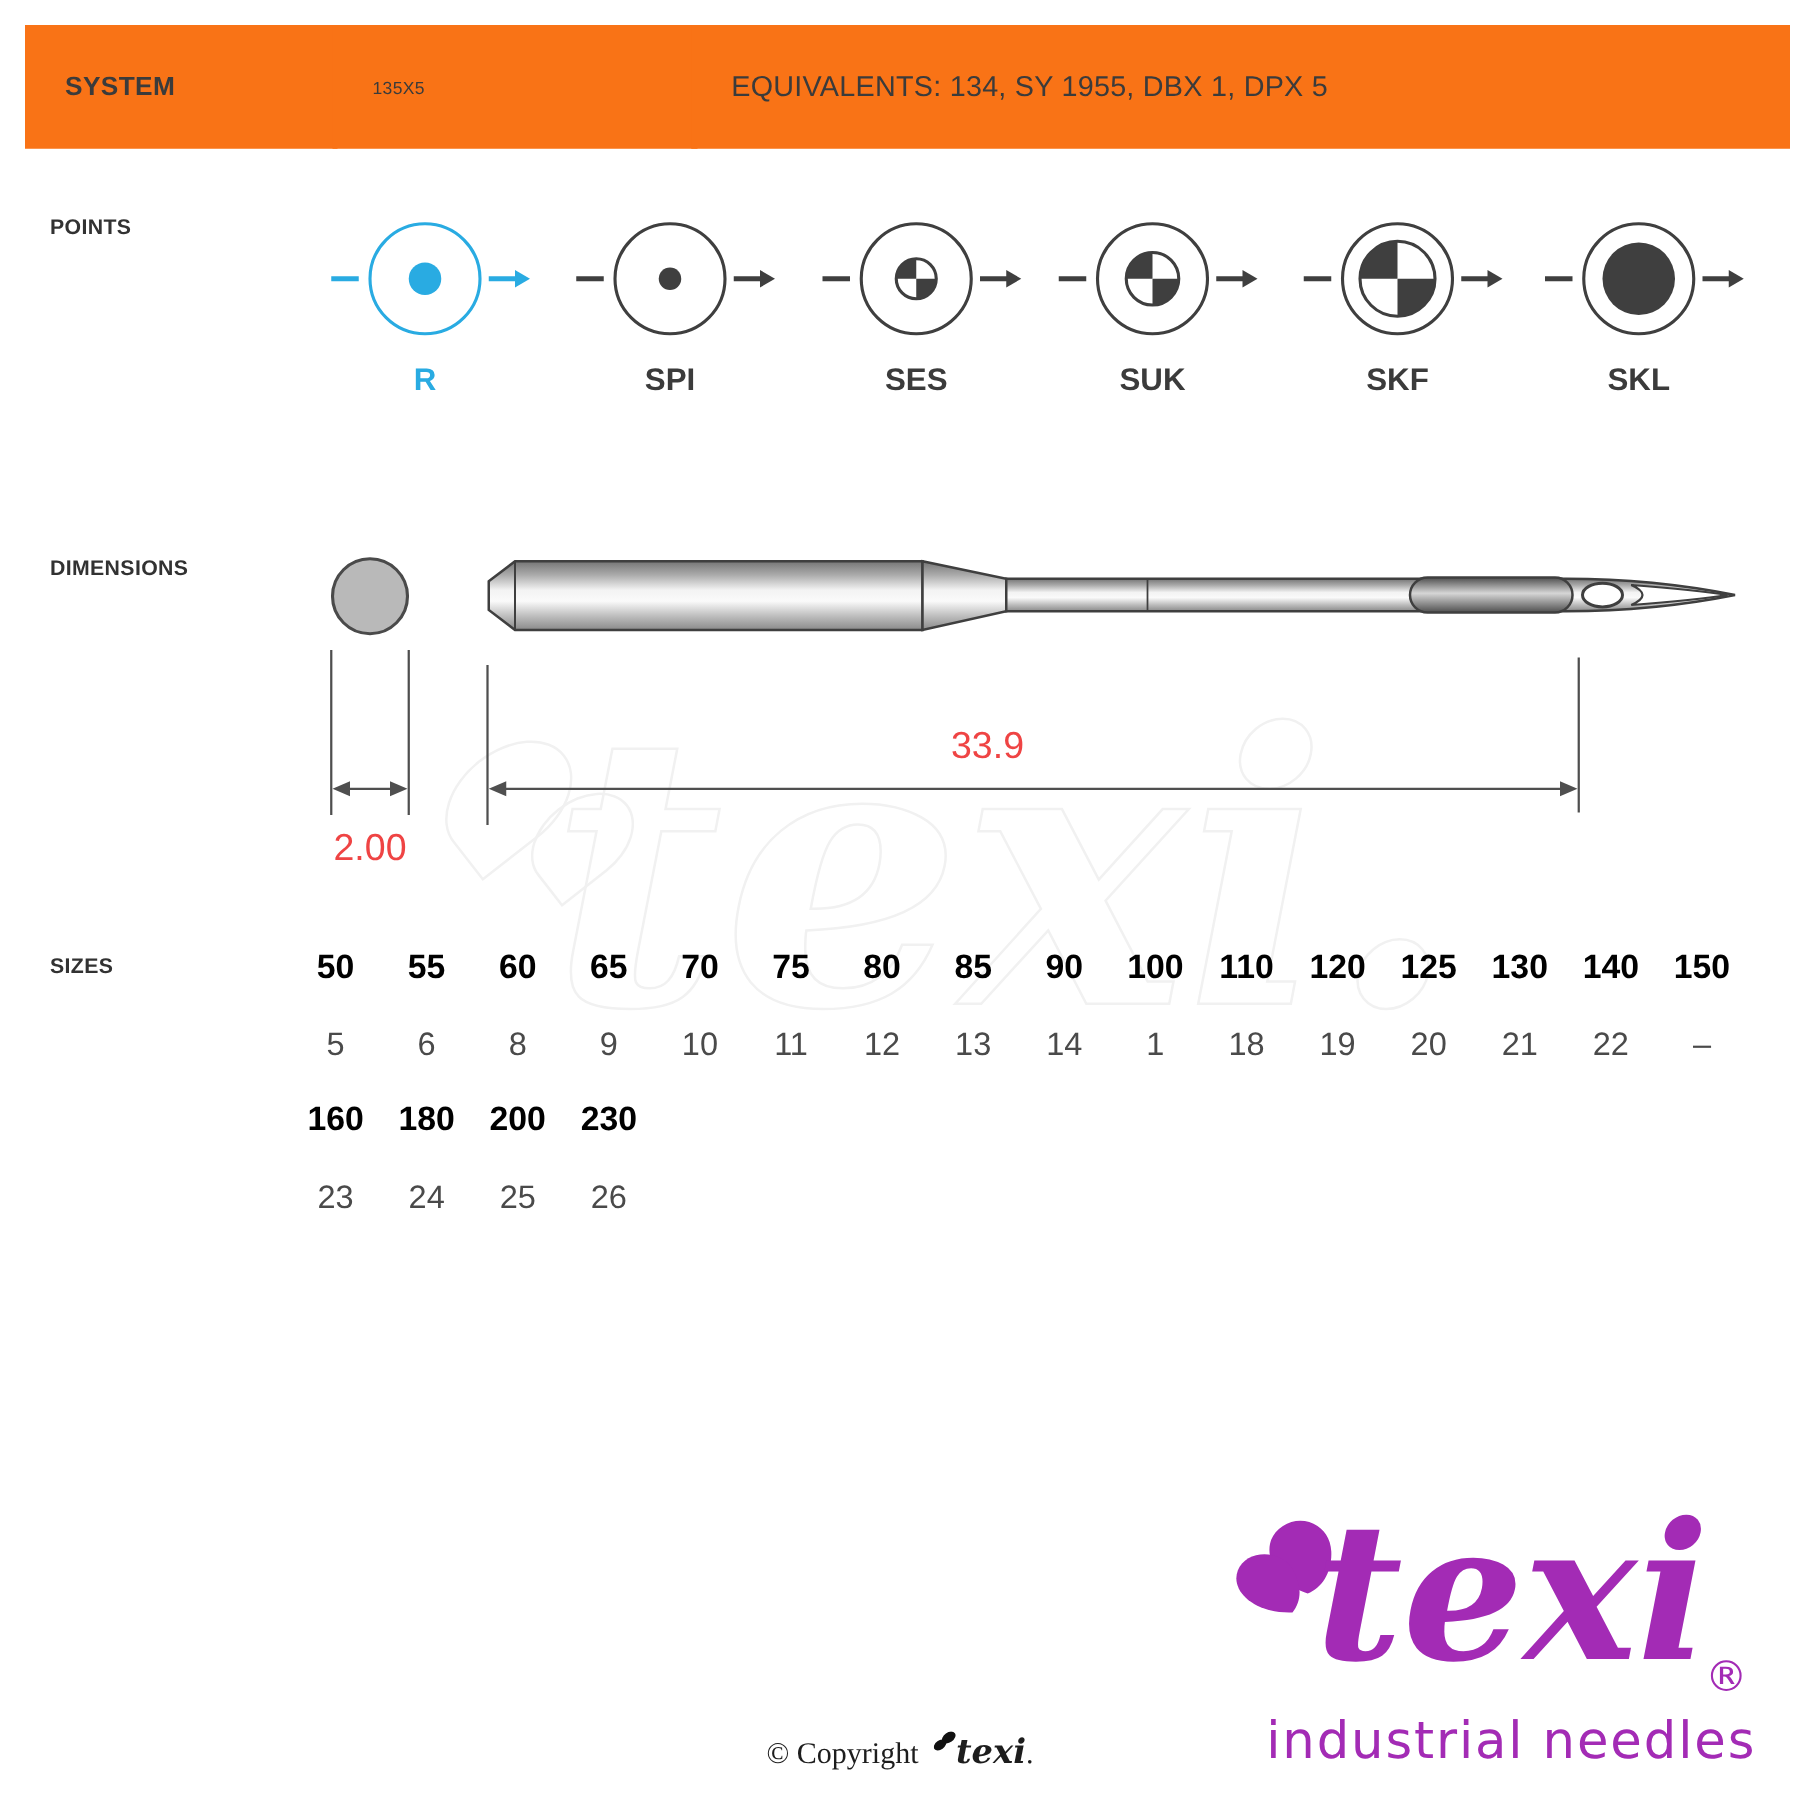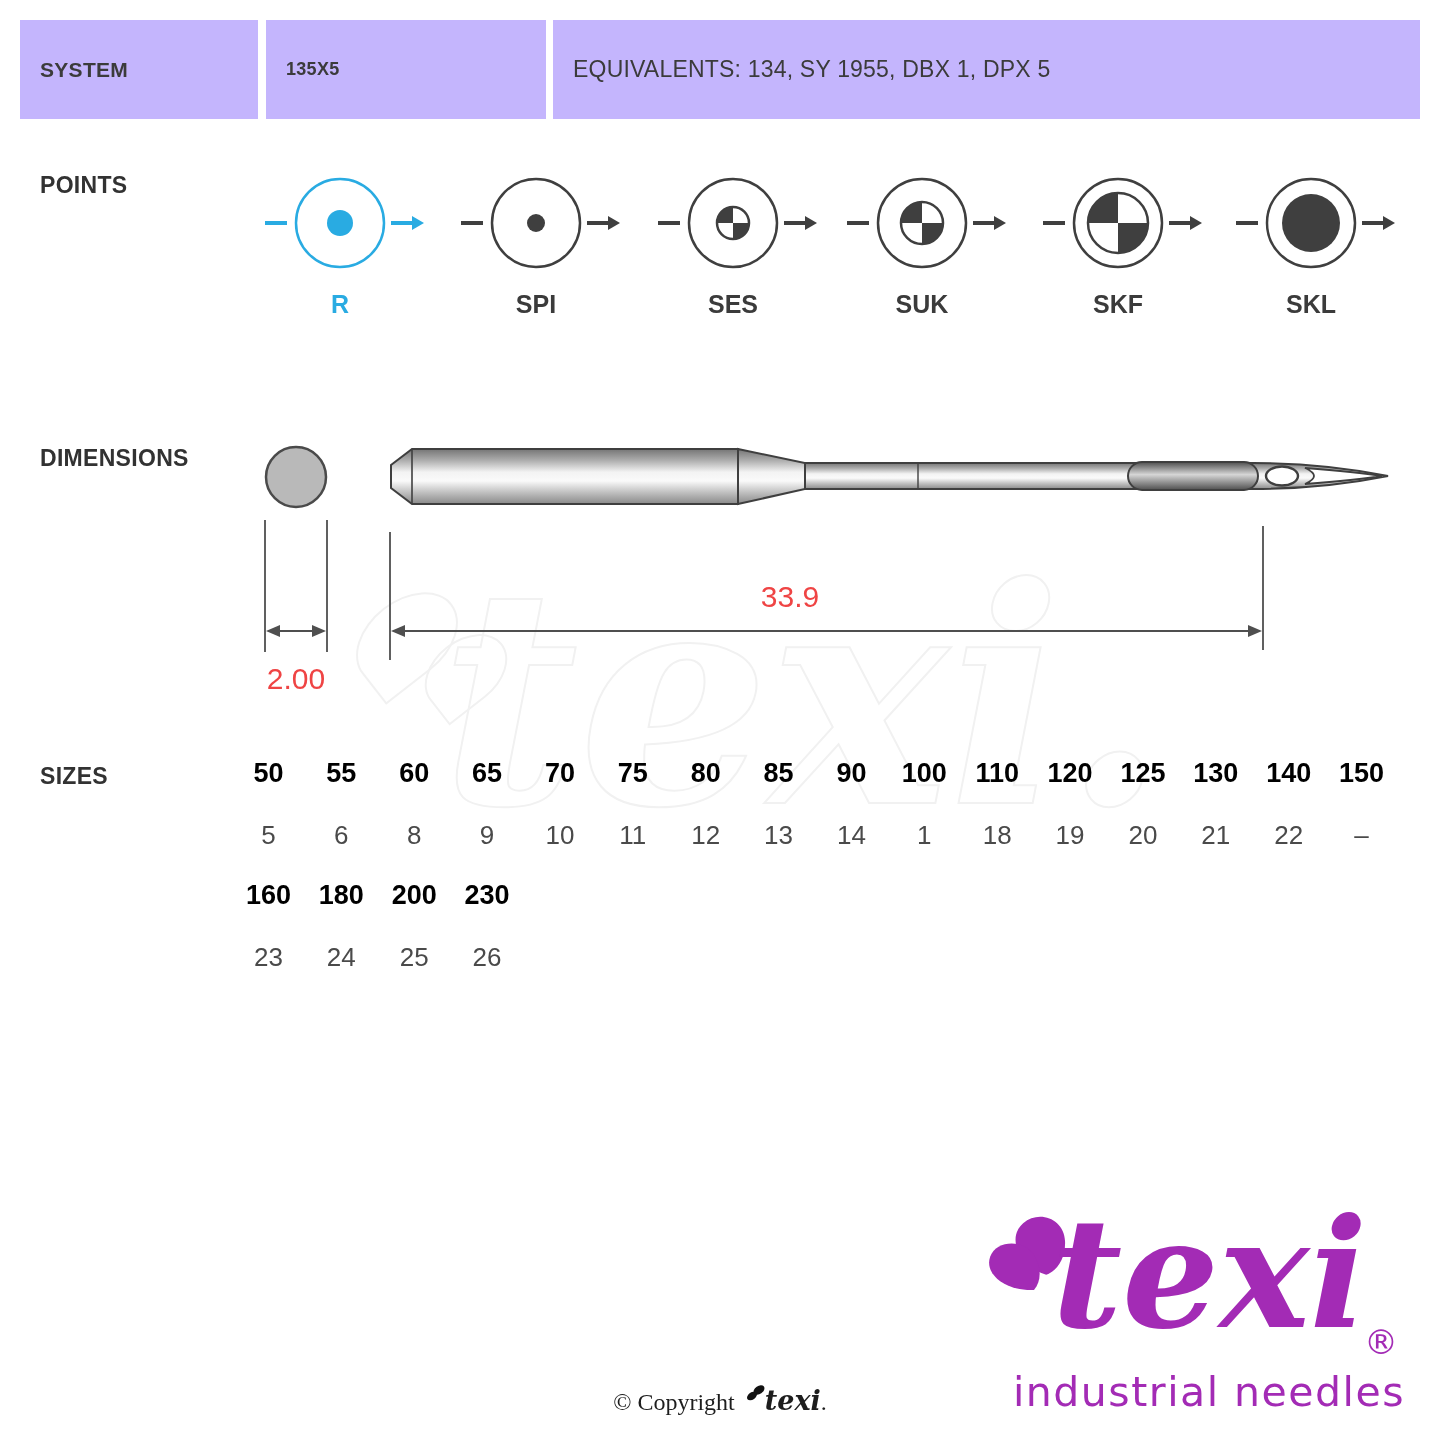--- a/index.html
+++ b/index.html
@@ -1,25 +1,25 @@
 <!DOCTYPE html>
 <html><head>
 <meta charset="utf-8">
 <style>
   html,body{margin:0;padding:0;background:#fff;}
   body{width:1440px;height:1440px;position:relative;font-family:"Liberation Sans",sans-serif;overflow:hidden;}
   .abs{position:absolute;}
   
-  .hbox{position:absolute;top:20px;height:99px;background:#c4b5fd;display:flex;align-items:center;}
+  .hbox{position:absolute;top:20px;height:99px;background:#f97316;display:flex;align-items:center;padding-left:12px;}
   .hbox .htxt{padding-left:20px;color:#3b3b3b;}
   .sysl{font-size:21px;font-weight:bold;letter-spacing:.3px;}
-  .sysv{font-size:18px;font-weight:bold;letter-spacing:.3px;}
+  .sysv{font-size:14px;font-weight:normal;letter-spacing:.3px;}
   .eqv{font-size:23px;font-weight:400;color:#3d3d3d;letter-spacing:.2px;}
   
-  .seclabel{position:absolute;left:40px;font-size:23px;font-weight:bold;color:#323232;letter-spacing:.3px;text-align:right;}
+  .seclabel{position:absolute;left:40px;font-size:17px;font-weight:bold;color:#323232;letter-spacing:.3px;text-align:right;}
   
   .point-item{position:absolute;width:170px;top:160px;display:flex;flex-direction:column;align-items:center;z-index:2;}
   .point-label{margin-top:4px;font-size:25px;font-weight:bold;color:#3b3b3b;}
   .point-label.blue{color:#29abe2;}
   
   .dimnum{position:absolute;font-size:30px;color:#ef4444;text-align:center;font-family:"Liberation Sans",sans-serif;}
   
   .sizes-grid{position:absolute;left:232px;width:1166px;display:grid;grid-template-columns:repeat(16,1fr);z-index:2;}
   .size-bold{font-size:27px;font-weight:bold;color:#000000;text-align:center;}
   .size-val{font-size:26px;font-weight:400;color:#4a4a4a;text-align:center;}

